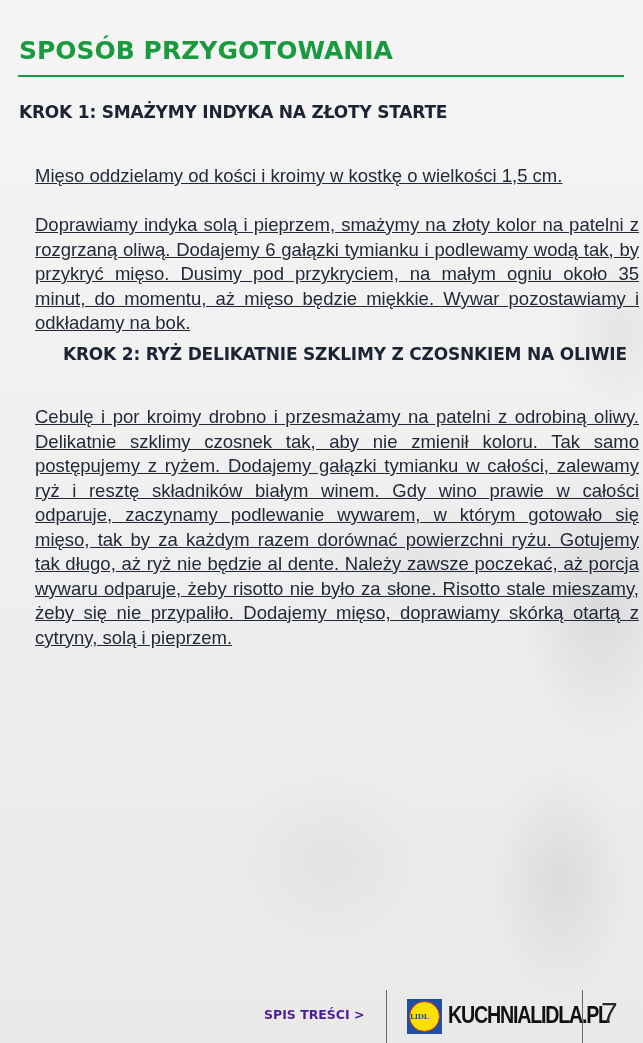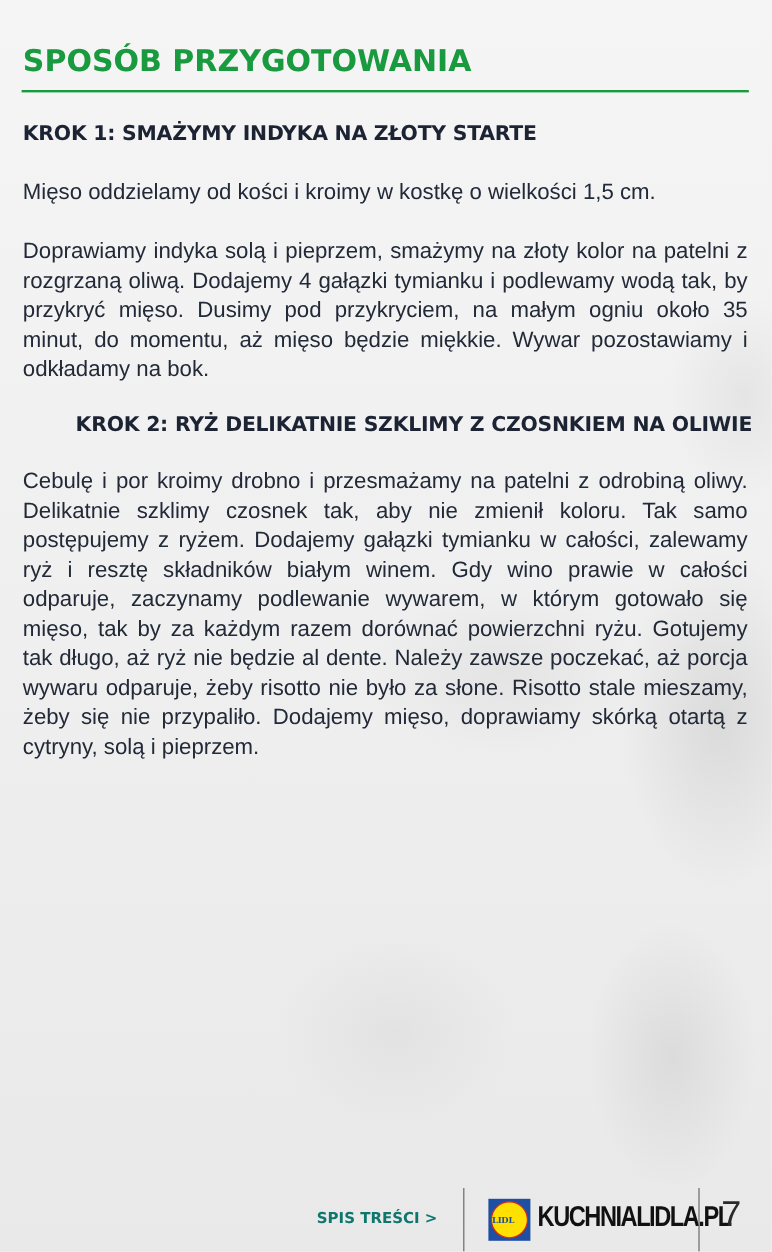--- a/index.html
+++ b/index.html
@@ -28,26 +28,26 @@
   }
   .step-heading {
     position: absolute; left: 19px;
     font-family: "DejaVu Sans", sans-serif; font-weight: bold;
     font-size: 17px; color: #1c2333; white-space: nowrap; letter-spacing: -0.2px;
   }
   .para {
     position: absolute; left: 19px; width: 604px;
     font-family: "Liberation Sans", sans-serif;
     font-size: 18.5px; line-height: 24.5px; color: #222a38;
-    text-align: justify; margin: 0;
+    text-align: justify; margin: 16px; text-decoration: underline;
   }
   .footer-toc {
     position: absolute; left: 264px; top: 1007px;
     font-family: "DejaVu Sans", sans-serif; font-weight: bold;
-    font-size: 12.5px; color: #0f766e; white-space: nowrap; cursor: pointer;
+    font-size: 12.5px; color: #4c1d95; white-space: nowrap; cursor: pointer;
   }
   .vdiv { position: absolute; width: 1px; background: #6a6a6a; }
   .lidl-logo {
     position: absolute; left: 407px; top: 999px; width: 35px; height: 35px;
     background: #1f4fa3; box-sizing: border-box;
   }
   .lidl-logo .circle {
     position: absolute; left: 2px; top: 2px; width: 31px; height: 31px;
     border-radius: 50%; background: #ffe000;
     border: 1px solid #d52a1e; box-sizing: border-box;
@@ -71,21 +71,21 @@
 </head>
 <body>
 
 <div class="page">
 
   <div class="title">SPOSÓB PRZYGOTOWANIA</div>
   <div class="title-rule"></div>
 
   <div class="step-heading" style="top:102px;">KROK 1: SMAŻYMY INDYKA NA ZŁOTY STARTE</div>
   <p class="para" style="top:148px;">Mięso oddzielamy od kości i kroimy w kostkę o wielkości 1,5 cm.</p>
-  <p class="para" style="top:197px;">Doprawiamy indyka solą i pieprzem, smażymy na złoty kolor na patelni z rozgrzaną oliwą. Dodajemy 4 gałązki tymianku i podlewamy wodą tak, by przykryć mięso. Dusimy pod przykryciem, na małym ogniu około 35 minut, do momentu, aż mięso będzie miękkie. Wywar pozostawiamy i odkładamy na bok.</p>
+  <p class="para" style="top:197px;">Doprawiamy indyka solą i pieprzem, smażymy na złoty kolor na patelni z rozgrzaną oliwą. Dodajemy 6 gałązki tymianku i podlewamy wodą tak, by przykryć mięso. Dusimy pod przykryciem, na małym ogniu około 35 minut, do momentu, aż mięso będzie miękkie. Wywar pozostawiamy i odkładamy na bok.</p>
 
   <div class="step-heading" style="top:344px;margin-left:44px;">KROK 2: RYŻ DELIKATNIE SZKLIMY Z CZOSNKIEM NA OLIWIE</div>
   <p class="para" style="top:389px;">Cebulę i por kroimy drobno i przesmażamy na patelni z odrobiną oliwy. Delikatnie szklimy czosnek tak, aby nie zmienił koloru. Tak samo postępujemy z ryżem. Dodajemy gałązki tymianku w całości, zalewamy ryż i resztę składników białym winem. Gdy wino prawie w całości odparuje, zaczynamy podlewanie wywarem, w którym gotowało się mięso, tak by za każdym razem dorównać powierzchni ryżu. Gotujemy tak długo, aż ryż nie będzie al dente. Należy zawsze poczekać, aż porcja wywaru odparuje, żeby risotto nie było za słone. Risotto stale mieszamy, żeby się nie przypaliło. Dodajemy mięso, doprawiamy skórką otartą z cytryny, solą i pieprzem.</p>
 
 
   <div class="footer-toc">SPIS TREŚCI &gt;</div>
   <div class="vdiv" style="left:386px; top:990px; height:53px;"></div>
   <div class="lidl-logo">
     <div class="circle">
       <span class="txt">LIDL</span>

